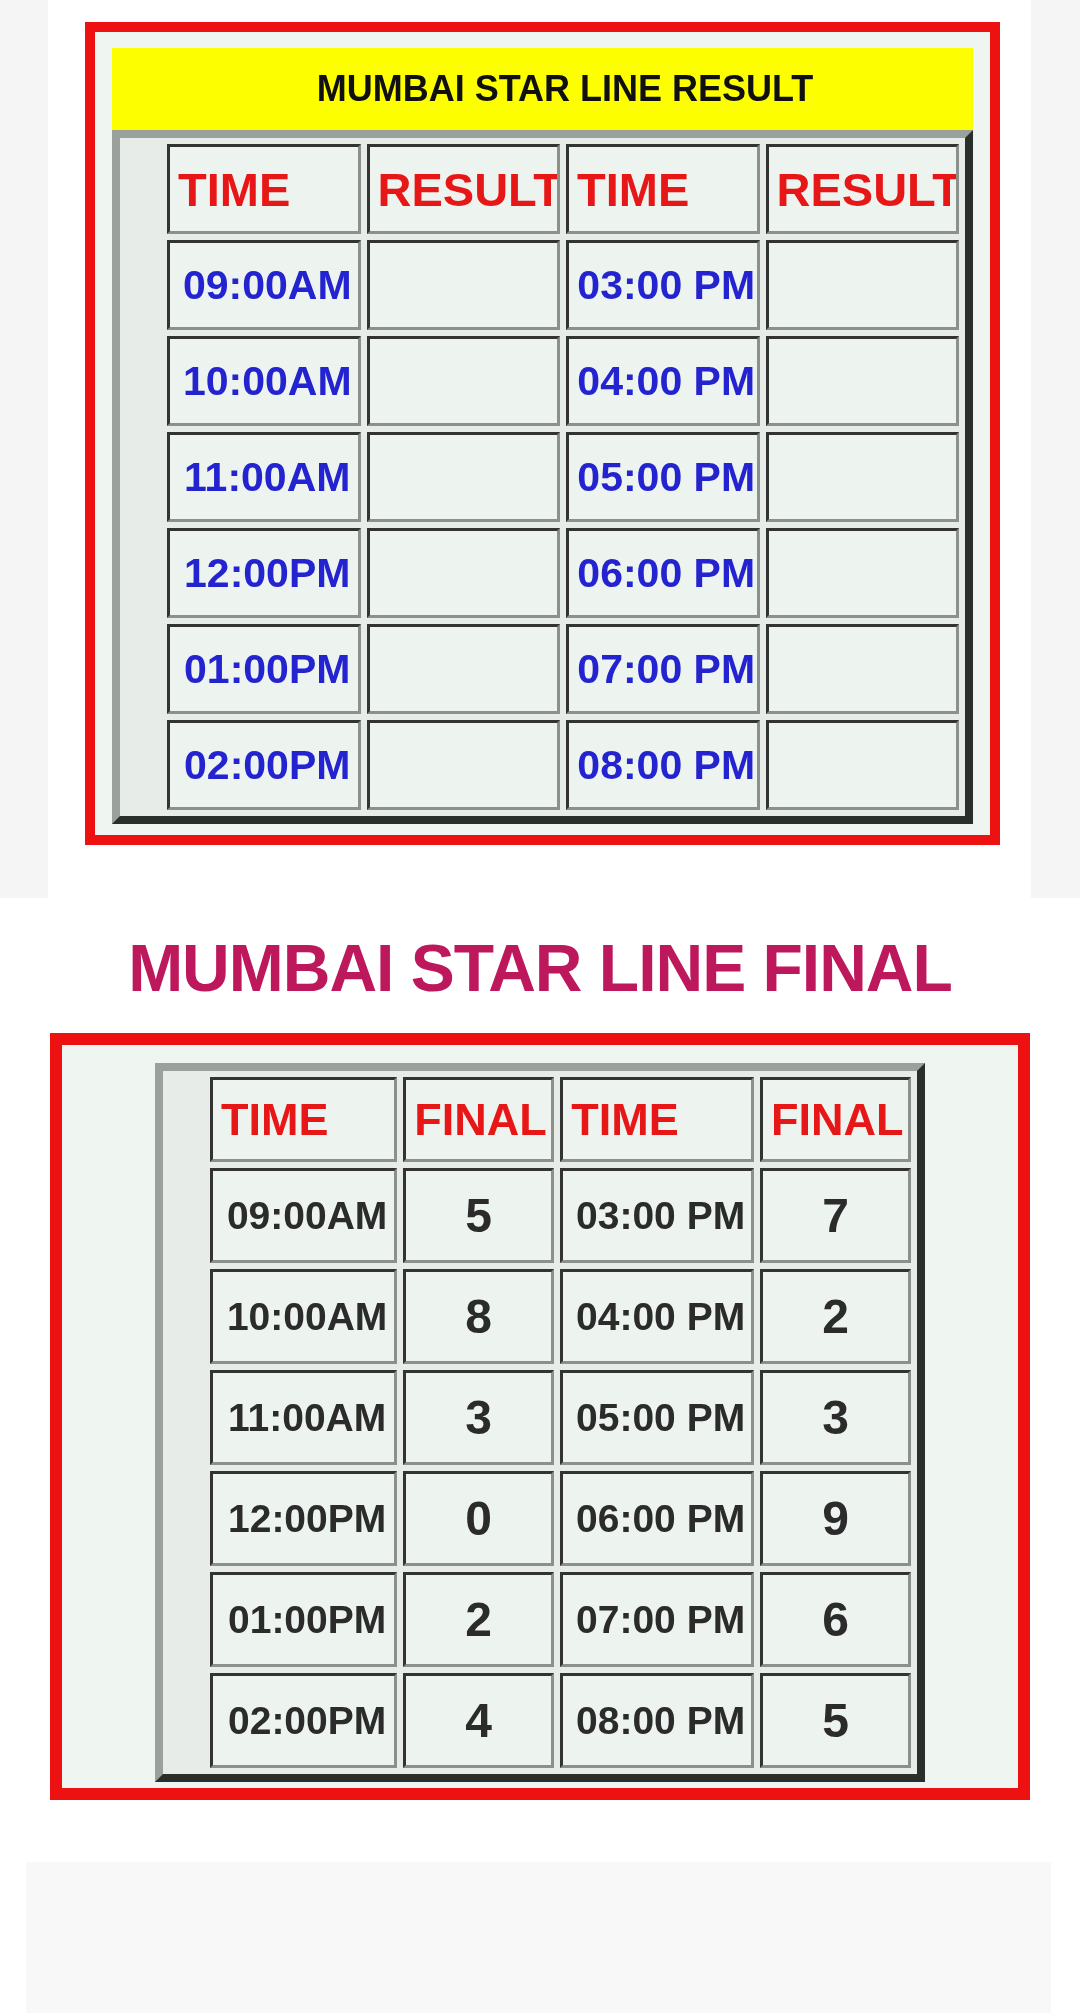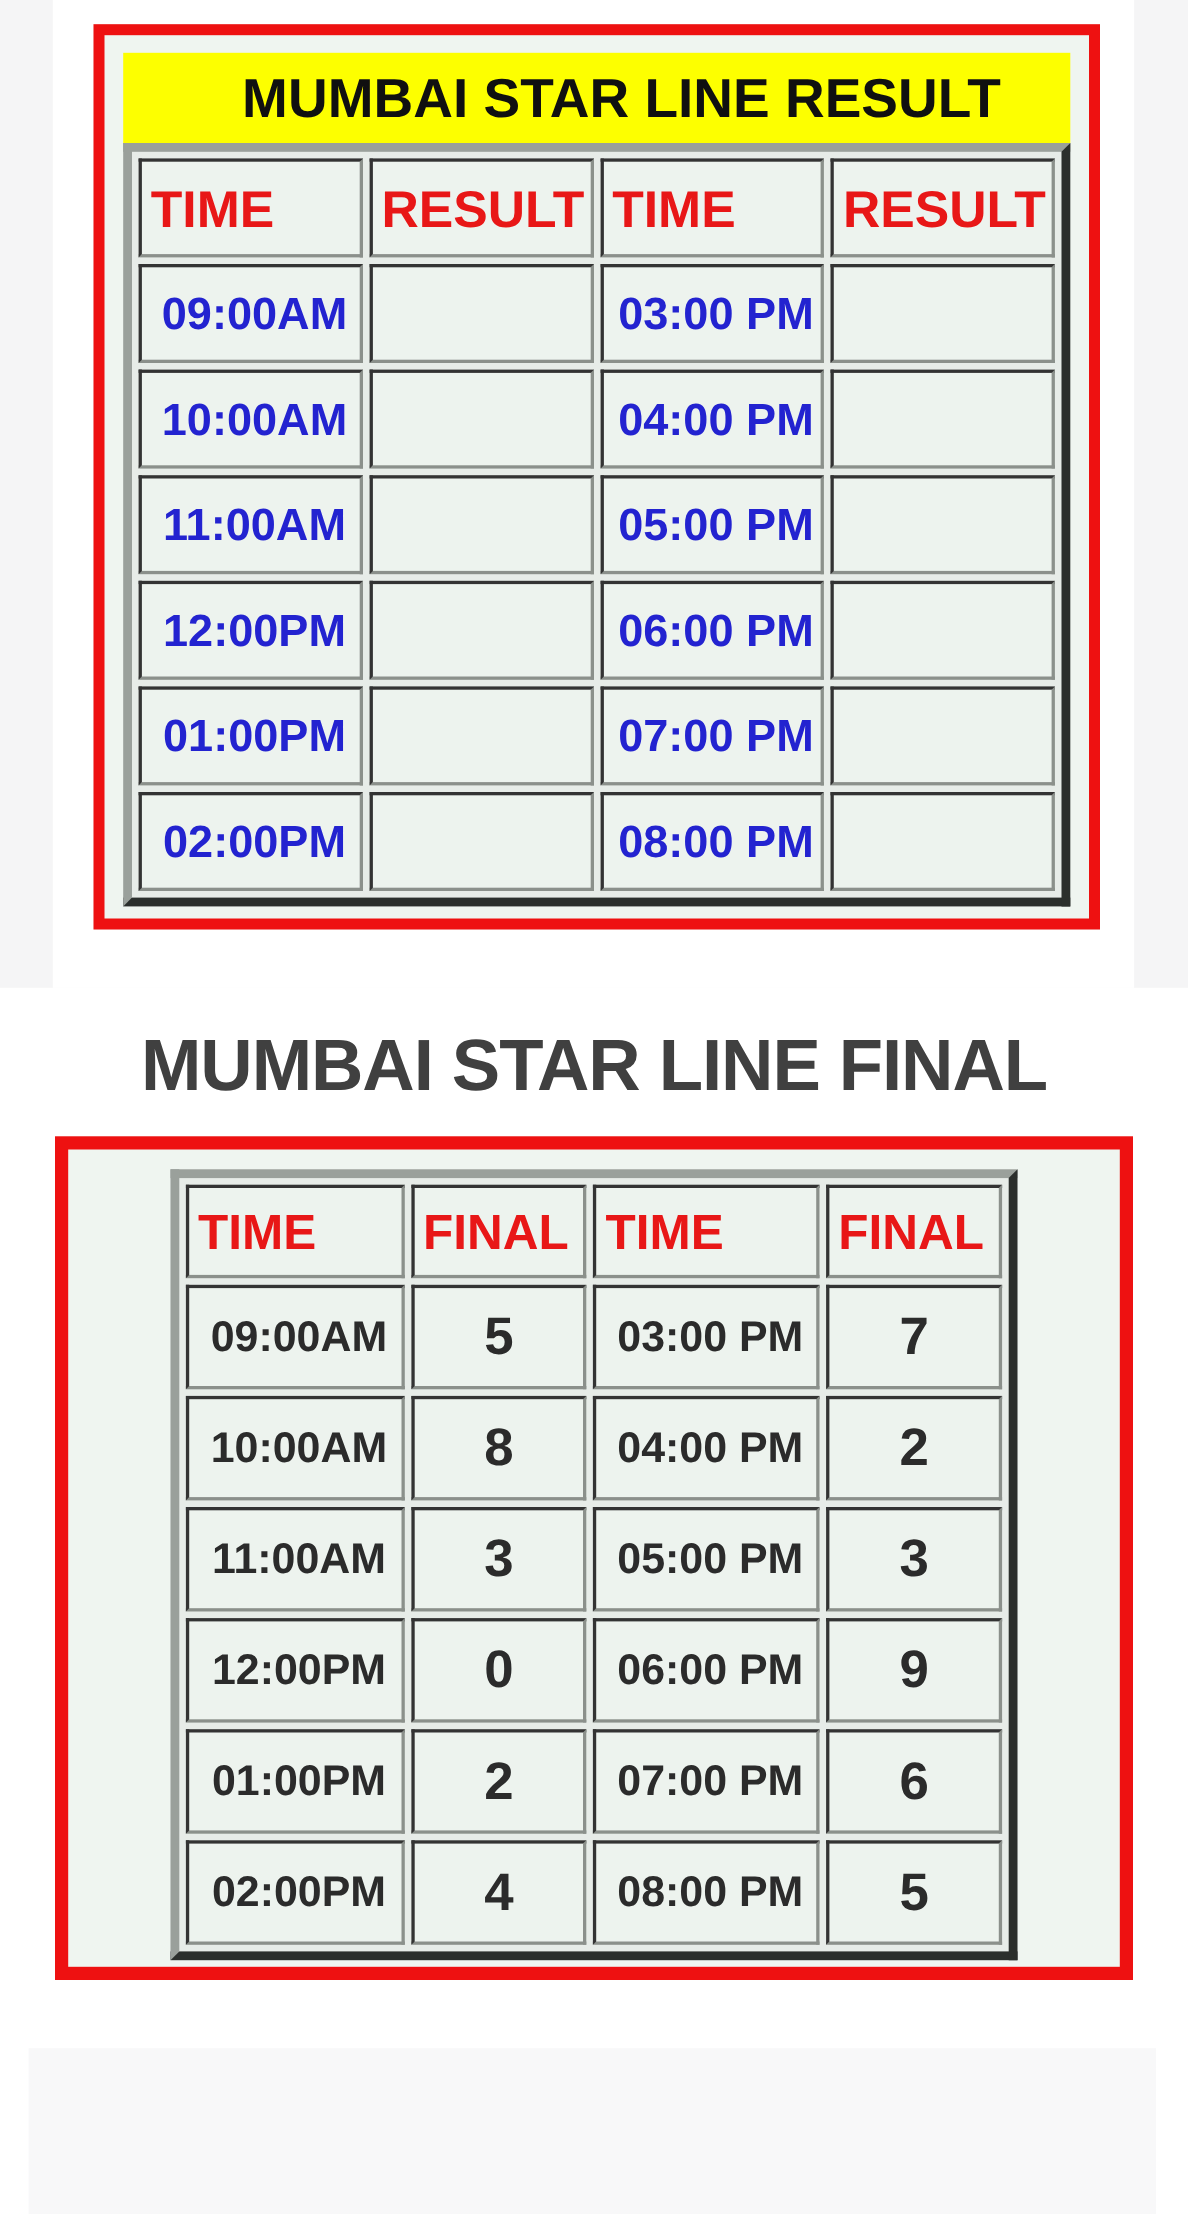--- a/index.html
+++ b/index.html
@@ -9,48 +9,49 @@
     font-family:"Liberation Sans", sans-serif;
     font-weight:bold;
   }
   
   .top-section{background:#f5f5f6;height:898px;}
   .card{margin:0 49px 0 48px;height:898px;background:#ffffff;box-sizing:border-box;padding-top:22px;}
   .red-box{border:10px solid #ee1111;box-sizing:border-box;background:#eff5f0;}
   .red-box-1{margin:0 31px 0 37px;height:823px;padding:16px 17px 0 17px;}
   .yellow-title{
     background:#fdff00;height:82px;line-height:82px;text-align:center;
-    color:#101010;font-size:50px;letter-spacing:0px;white-space:nowrap;overflow:hidden;padding-left:45px;
+    color:#101010;font-size:36px;letter-spacing:0px;white-space:nowrap;overflow:hidden;padding-left:45px;
   }
   
   table.grid{
     border-collapse:separate;border-spacing:6px;table-layout:fixed;
     background:#e7ece8;
     border:8px solid;
     border-color:#9aa09b #2b2f2c #2b2f2c #9aa09b; 
+    padding-left:41px;
   }
   .grid th,.grid td{
     background:#edf3ee;
     border:3px solid;
     border-color:#333333 #8b908b #8b908b #333333; 
     overflow:hidden;white-space:nowrap;vertical-align:middle;
   }
   .grid th{color:#e81717;text-align:left;padding:0 2px 0 8px;}
   .grid td.time-cell{text-align:center;padding-left:8px;}
   .grid td.value-cell{text-align:center;padding:0;}
   
   .t1{width:100%;}
   .t1 th{height:84px;font-size:47px;}
   .t1 td{height:82px;font-size:41px;}
   .t1 td.time-cell{color:#2323d0;}
   
   .final-section{background:#ffffff;}
   .final-heading{
     margin:32px 0 27px 0;height:76px;line-height:76px;text-align:center;
-    color:#404040;font-size:66px;letter-spacing:-1px;white-space:nowrap;
+    color:#be185d;font-size:66px;letter-spacing:-1px;white-space:nowrap;
   }
   .red-box-2{margin:0 50px;border-width:12px;height:767px;padding-top:18px;}
   .t2{width:770px;margin:0 auto;}
   .t2 th{height:79px;font-size:45px;}
   .t2 td{height:87px;}
   .t2 td.time-cell{color:#2b2b2b;font-size:39px;}
   .t2 td.value-cell{color:#2b2b2b;font-size:48px;}
   .t2 th:nth-child(1){width:26%;}
   .t2 th:nth-child(2){width:20.5%;}
   .t2 th:nth-child(3){width:27%;}

